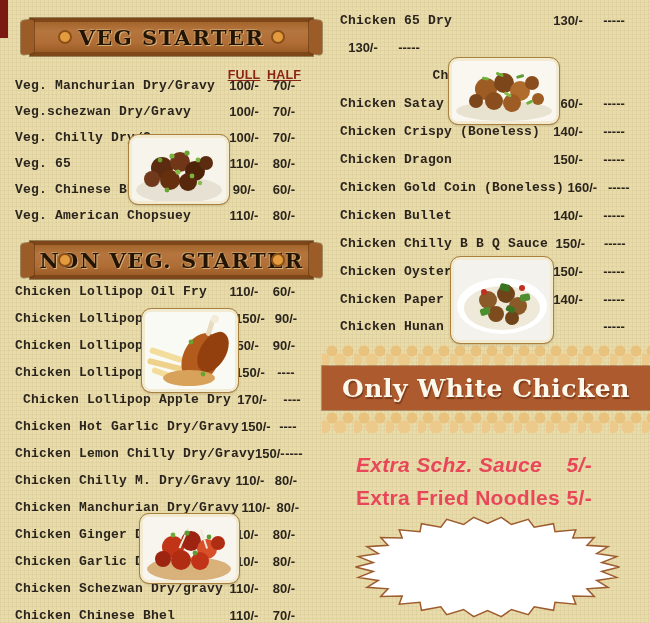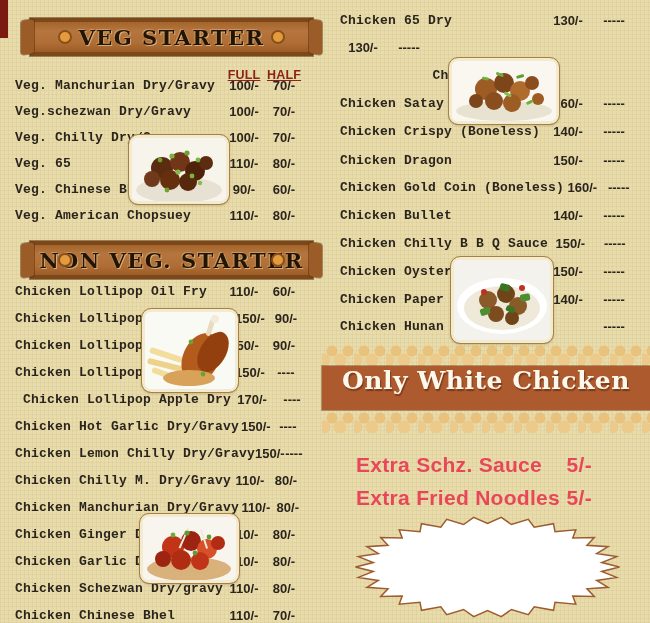--- a/index.html
+++ b/index.html
@@ -54,21 +54,21 @@
   .photo svg{display:block;width:100%;height:100%;}
   
   .lace{position:absolute;left:322px;width:328px;height:22px;opacity:.95;
     background-image:
       radial-gradient(circle at 10px 7px, #e9c17b 5px, rgba(233,193,123,0) 6px),
       radial-gradient(circle at 26px 7px, #e9c17b 5px, rgba(233,193,123,0) 6px),
       radial-gradient(circle at 18px 16px, #ecca8a 6px, rgba(233,193,123,0) 7px),
       radial-gradient(circle at 2px 16px, #ecca8a 6px, rgba(233,193,123,0) 7px);
     background-size:32px 22px;}
   .banner{position:absolute;left:322px;top:366px;width:328px;height:44px;background:#ad5a2e;
-    display:flex;align-items:flex-start;justify-content:center;box-shadow:0 0 0 1px rgba(90,40,10,.4);}
+    display:flex;align-items:center;justify-content:center;box-shadow:0 0 0 1px rgba(90,40,10,.4);}
   .banner-title{font-family:"DejaVu Serif",serif;font-weight:bold;font-size:25px;color:#fdf8ec;
     text-shadow:1px 2px 1px rgba(60,20,0,.45);letter-spacing:.5px;white-space:nowrap;}
   
   .extra-row{position:absolute;left:356px;width:236px;display:flex;align-items:center;
     color:#e8475a;font-weight:bold;font-size:21px;letter-spacing:.3px;}
   .extra-name{flex:1;white-space:nowrap;}
   .extra-price{width:54px;text-align:right;white-space:nowrap;}
   
   .starburst{position:absolute;left:350px;top:512px;width:275px;height:110px;}
   .starburst svg{display:block;width:100%;height:100%;}
@@ -216,21 +216,21 @@
       <div class="mrow right" style="top: 95.7px;">
         <span class="iname">Chicken Satay</span>
         <span class="pfull">160/-</span>
         <span class="phalf">-----</span>
       </div>
       <div class="mrow right" style="top: 123.6px;">
         <span class="iname">Chicken Crispy (Boneless)</span>
         <span class="pfull">140/-</span>
         <span class="phalf">-----</span>
       </div>
-      <div class="mrow right" style="top: 151.5px; align-items: flex-end;">
+      <div class="mrow right" style="top: 151.5px;">
         <span class="iname">Chicken Dragon</span>
         <span class="pfull">150/-</span>
         <span class="phalf">-----</span>
       </div>
       <div class="mrow right" style="top: 179.4px;">
         <span class="iname">Chicken Gold Coin (Boneless)</span>
         <span class="pfull">160/-</span>
         <span class="phalf">-----</span>
       </div>
       <div class="mrow right" style="top: 207.3px;">
@@ -357,21 +357,21 @@
     </svg>
   </div>
 
   <div class="lace" style="top:344px;"></div>
   <div class="banner">
     <span class="banner-title">Only White Chicken</span>
   </div>
   <div class="lace" style="top:411px;"></div>
 
   <div id="extras-list">
-      <div class="extra-row" style="top: 453px;">
+      <div class="extra-row" style="top: 453px; font-style: italic;">
         <span class="extra-name">Extra Schz. Sauce</span>
         <span class="extra-price">5/-</span>
       </div>
       <div class="extra-row" style="top: 486px;">
         <span class="extra-name">Extra Fried Noodles</span>
         <span class="extra-price">5/-</span>
       </div>
     </div>
 
   <div class="starburst">

